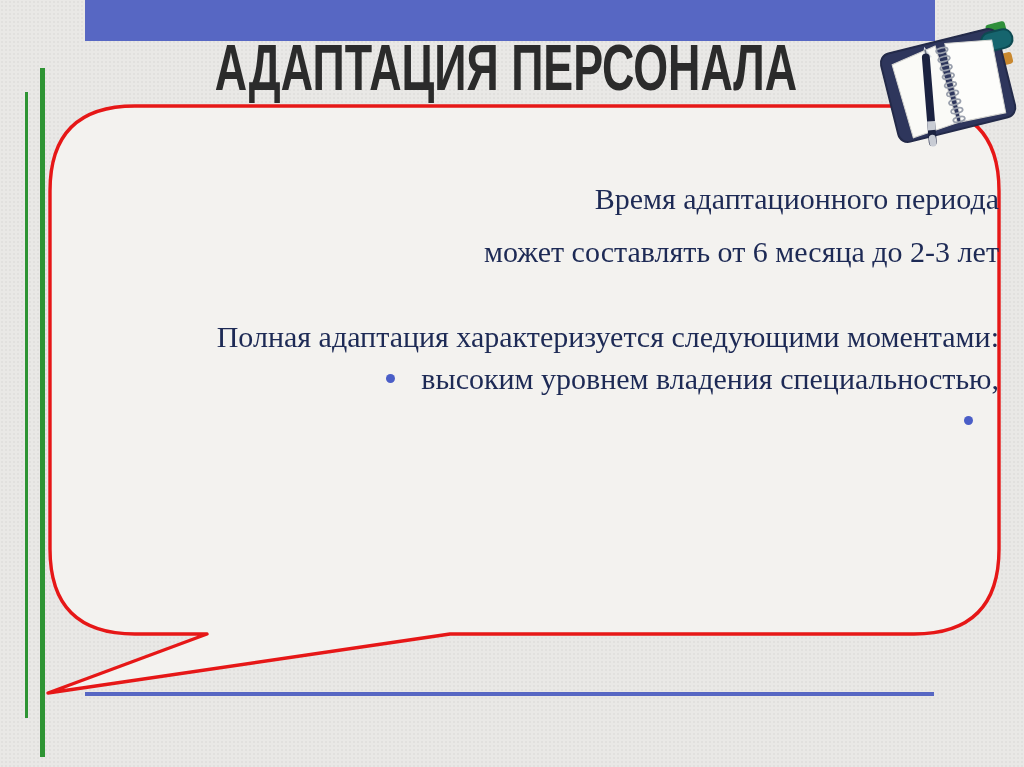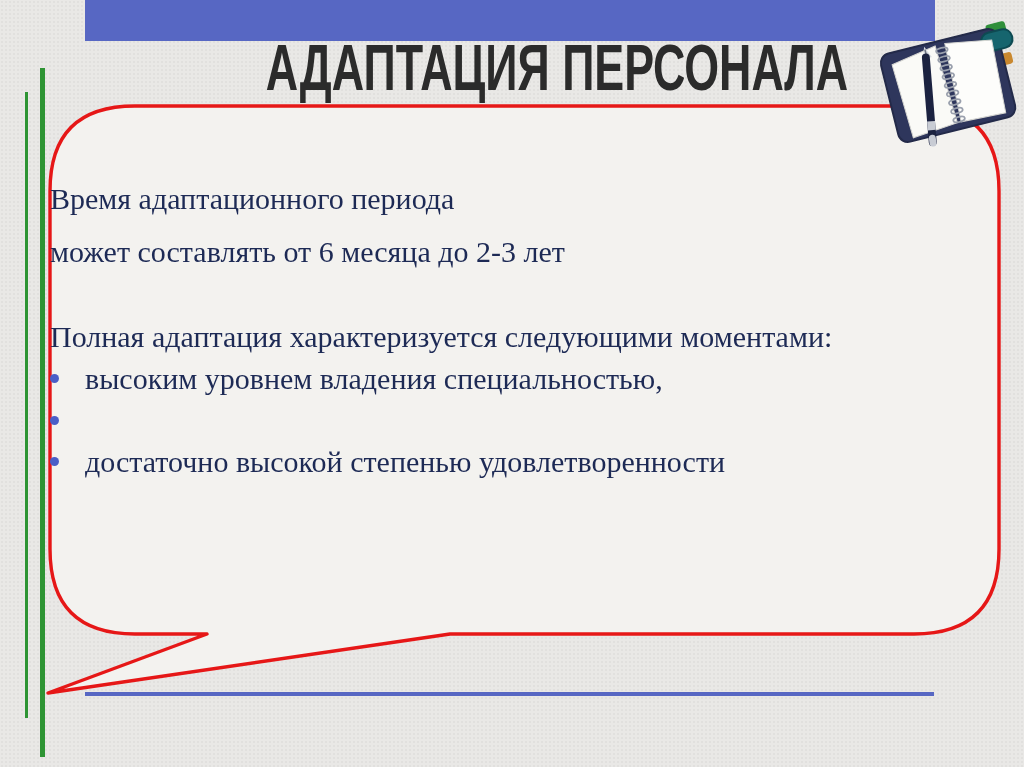--- a/index.html
+++ b/index.html
@@ -8,41 +8,41 @@
     background-color:var(--page-bg,#e9e8e6);
     background-image:radial-gradient(rgba(0,0,0,0.035) 1px, transparent 1px);
     background-size:4px 4px;
     font-family:"Liberation Serif", serif;
   }
   .top-bar{
     position:absolute;left:85px;top:0;width:850px;height:41px;
     background:var(--accent-blue,#5767c3);
   }
   .title-wrap{
-    position:absolute;left:90px;right:0;top:40px;text-align:center;
+    position:absolute;left:90px;right:0;top:40px;text-align:left;
     line-height:56px;white-space:nowrap;
   }
   .title-wrap .title-text{
     display:inline-block;
     font-family:"Liberation Sans", sans-serif;
     font-weight:800;font-size:64px;letter-spacing:0px;
     color:var(--title-black,#2b2b2b);
     transform:scaleX(0.70);transform-origin:center;
   }
   .green-line{position:absolute;background:var(--line-green,#2e9434);}
   .green-line.thick{left:40px;top:68px;width:5px;height:689px;}
   .green-line.thin{left:25px;top:92px;width:3px;height:626px;}
   .callout-svg{position:absolute;left:0;top:0;width:1024px;height:767px;}
   .bottom-rule{
     position:absolute;left:85px;top:692px;width:849px;height:4px;
     background:var(--accent-blue,#5767c3);
   }
   .bubble-text{
     position:absolute;left:50px;width:949px;top:172px;
-    text-align:left;color:var(--text-navy,#1d2a55);
+    text-align:right;color:var(--text-navy,#1d2a55);
     font-size:30px;
   }
   .bubble-text .l{line-height:41.5px;white-space:nowrap;}
   .bubble-text .l.big{line-height:53px;}
   .bubble-text .spacer{height:38px;}
   .dot{
     display:inline-block;width:9px;height:9px;border-radius:50%;
     background:var(--bullet-blue,#4a5ec7);
     margin-right:26px;vertical-align:middle;position:relative;top:-3px;
   }
@@ -79,21 +79,20 @@
 
 <div class="bottom-rule"></div>
 
 <div class="bubble-text">
   <div class="l big"><span>Время адаптационного периода</span></div>
   <div class="l big"><span>может составлять от 6 месяца до 2-3 лет</span></div>
   <div class="spacer"></div>
   <div class="l"><span>Полная адаптация характеризуется следующими моментами:</span></div>
   <div class="l"><span class="dot"></span><span>высоким уровнем владения специальностью,</span></div>
   <div class="l"><span class="dot"></span></div>
-  <div class="l"><span class="dot"></span><span>достаточно высокой степенью удовлетворенности</span></div>
 </div>
 
 <svg class="organizer" viewBox="0 0 150 150">
   <g transform="rotate(-14 75 78)">
 
     <rect x="124" y="28" width="20" height="11" rx="3" fill="#2f8f3a"></rect>
     <rect x="126" y="60" width="17" height="12" rx="3" fill="#c9882f"></rect>
 
     <rect x="12" y="32" width="122" height="92" rx="10" fill="#2e365c" stroke="#232a49" stroke-width="2"></rect>
 

